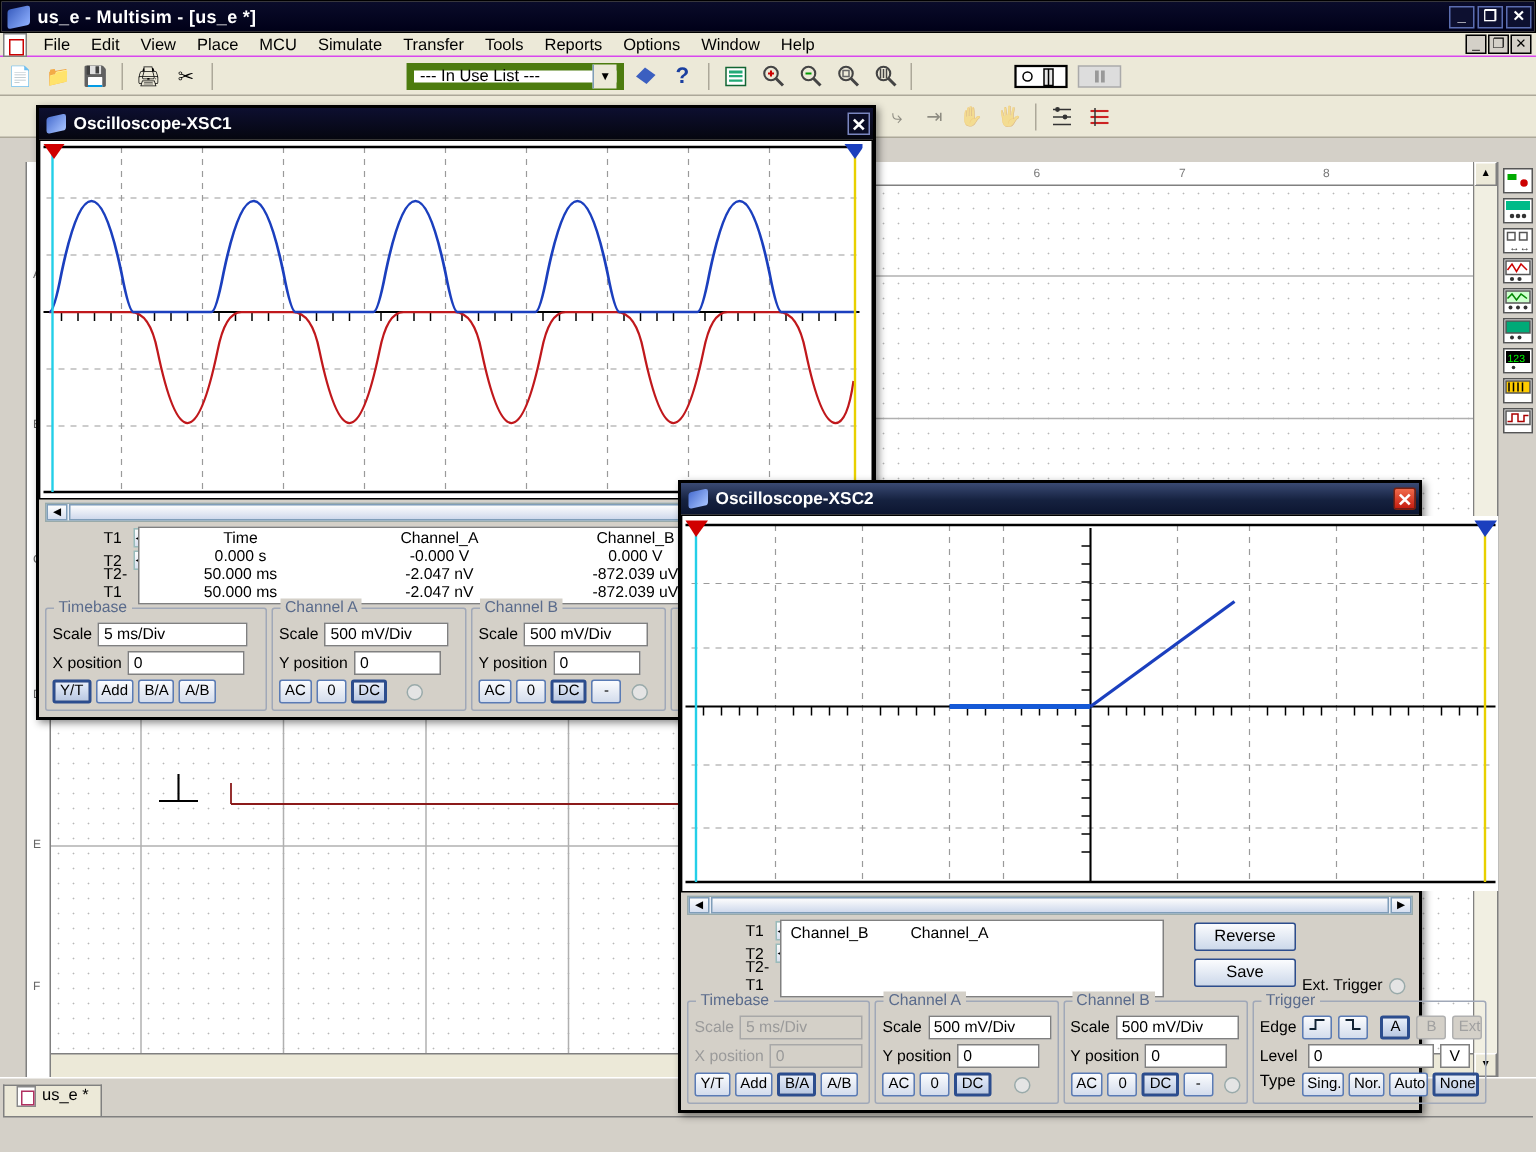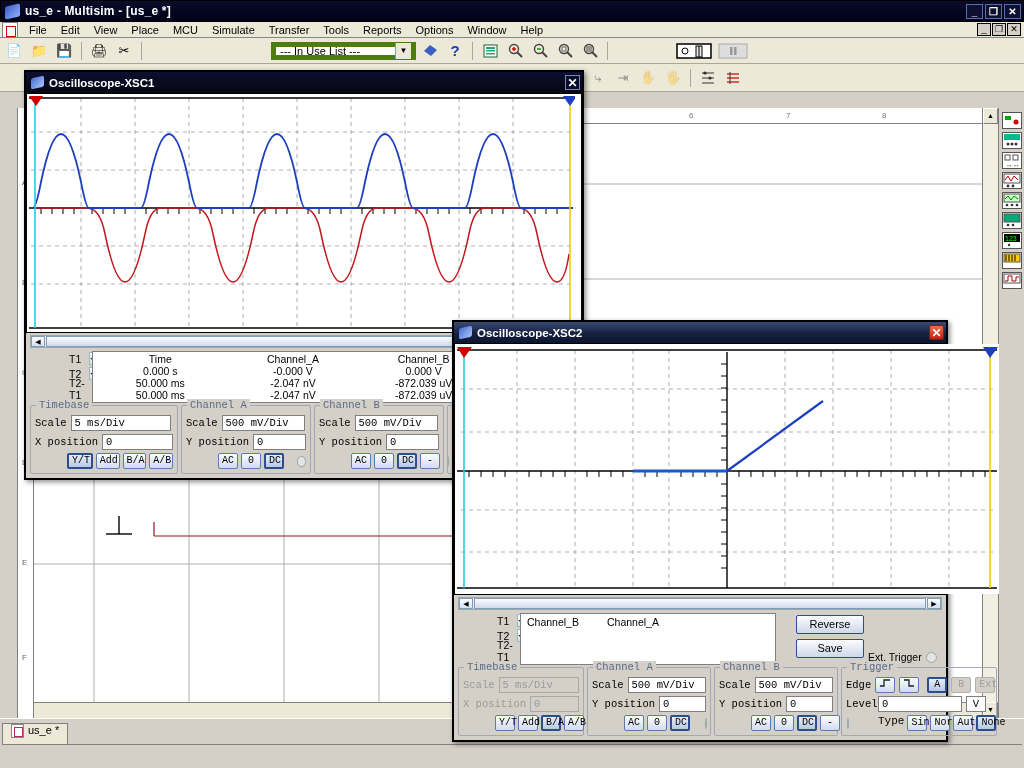--- a/index.html
+++ b/index.html
@@ -107,34 +107,34 @@
   .meas-table{flex:1;background:#fff;border:1px solid #808080;font-size:10.5px;
     padding:1px 0;}
   .meas-table table{width:100%;border-collapse:collapse;}
   .meas-table th{font-weight:normal;text-align:center;padding:0 2px;}
   .meas-table td{text-align:center;padding:0 2px;white-space:nowrap;}
   .meas-btns{width:68px;display:flex;flex-direction:column;gap:5px;padding-top:2px;margin-left:16px;}
   .bigbtn{height:19px;background:linear-gradient(#fbfcfe,#ccd8ea);border:1px solid #2c4d8e;
     border-radius:2px;font-size:11px;text-align:center;line-height:17px;color:#000;}
 
   .panel-row{display:flex;gap:3px;padding:0 4px 4px 4px;}
-  .gbox{border:1px solid #a0a8b8;border-radius:2px;position:relative;padding:9px 4px 4px 4px;font-family:Liberation Mono, monospace;}
+  .gbox{border:1px solid #a0a8b8;border-radius:2px;position:relative;padding:9px 4px 4px 4px;}
   .gbox>.lg{position:absolute;top:-7px;left:5px;background:#d4d0c8;padding:0 3px;
     color:#5a6b8c;font-size:10.5px;}
   .fld{display:flex;align-items:center;gap:4px;margin-bottom:3px;}
   .fld label{font-size:10.5px;white-space:nowrap;}
   .inp{background:#fff;border:1px solid #808080;height:16px;font-size:10.5px;
     padding:1px 3px;display:flex;align-items:center;}
   .inp.dis{background:#d4d0c8;color:#9a9a9a;border-color:#a8a8a8;}
   .sbtn{height:16px;min-width:20px;padding:0 3px;background:linear-gradient(#fbfcfe,#d3dcec);
     border:1px solid #5a7bb5;border-radius:2px;font-size:10px;text-align:center;line-height:14px;}
   .sbtn.on{background:linear-gradient(#e7eefa,#b9c8e2);border:2px solid #2c4d8e;line-height:12px;}
   .sbtn.dis{background:#d4d0c8;color:#a0a0a0;border-color:#b0b0b0;}
   .radio{width:11px;height:11px;border-radius:50%;border:1px solid #9aa;background:#e4e4e4;}
-  .btnrow{display:flex;gap:3px;margin-left:32px;}
+  .btnrow{display:flex;gap:3px;}
   .lblgrey{color:#9a9a9a;}
 </style>
 </head>
 <body>
 
 <div id="app">
 
   <div class="titlebar">
     <div class="title-logo"></div>
     <div class="title-text">us_e - Multisim - [us_e *]</div>

